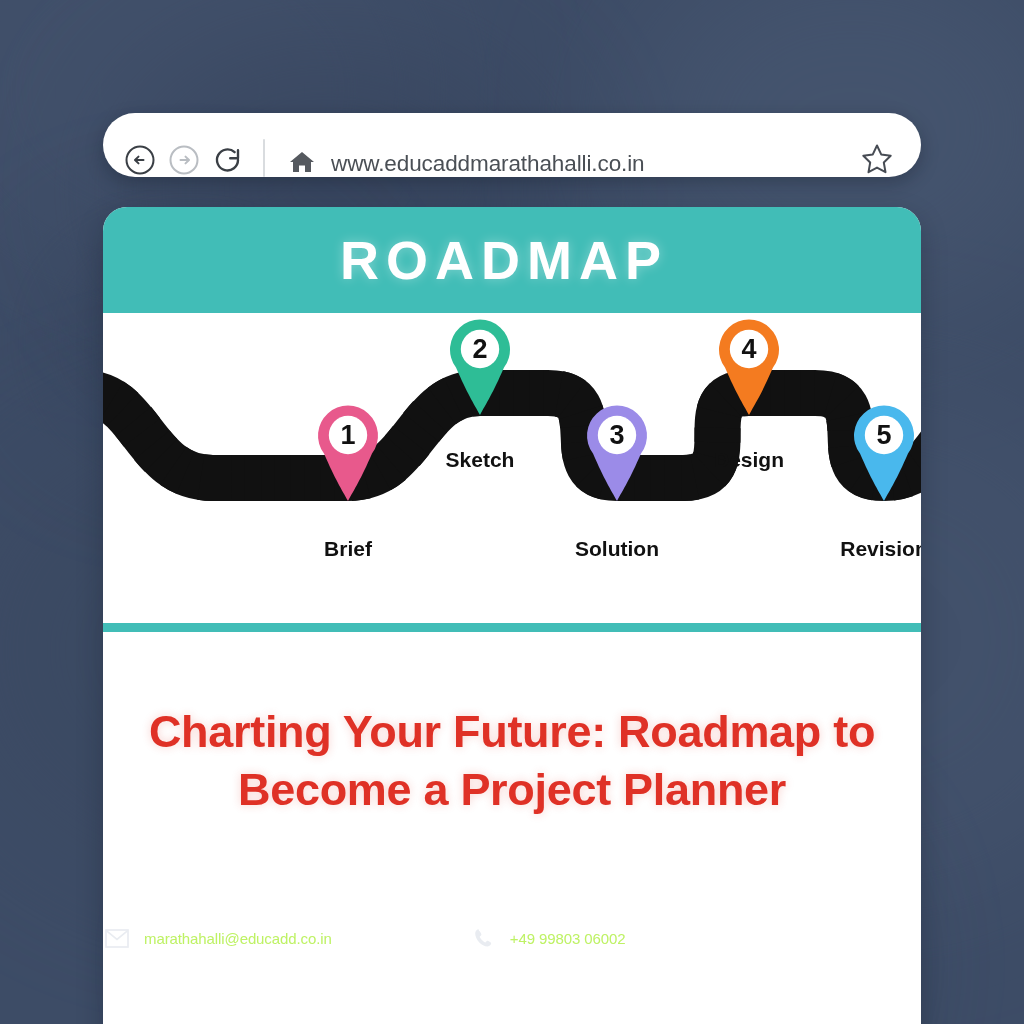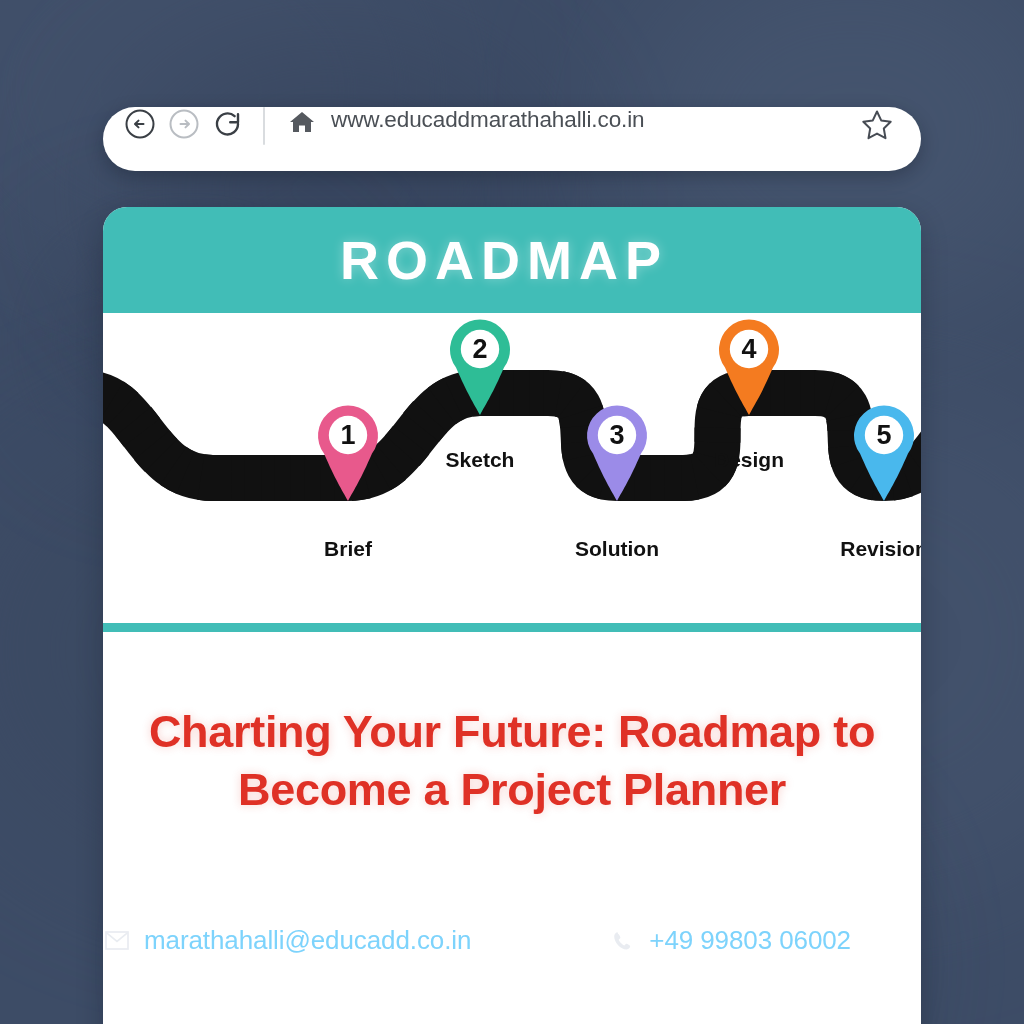--- a/index.html
+++ b/index.html
@@ -31,26 +31,26 @@
   .blob-b { left: 120px;  top:  40px;  width: 420px; height: 300px; background: #34415a; }
   .blob-c { right: -60px; top: -60px;  width: 460px; height: 380px; background: #4a5a74; }
   .blob-d { left: -40px;  top: 420px;  width: 560px; height: 460px; background: #3a4860; }
   .blob-e { right: -120px;top: 380px;  width: 520px; height: 520px; background: #46556f; }
   .blob-f { left: 240px;  bottom: -140px; width: 620px; height: 400px; background: #39475f; }
   .blob-g { left: 60px;   top: 250px;  width: 260px; height: 180px; background: #2f3c54; opacity:.5;}
 
   
   .browser-bar {
     position: absolute;
-    left: 103px; top: 107px;
+    left: 103px; top: 113px;
     width: 818px; height: 64px;
     background: #ffffff;
     border-radius: 32px;
     display: flex;
-    align-items: flex-start;
+    align-items: flex-end;
     box-shadow: 0 6px 18px rgba(12,18,30,.28);
   }
   .nav-group { display: flex; align-items: center; gap: 10px; padding-left: 20px; }
   .nav-btn {
     width: 34px; height: 34px;
     display: flex; align-items: center; justify-content: center;
   }
   .nav-btn svg { display: block; }
   .bar-divider {
     width: 2px; height: 38px;
@@ -143,22 +143,22 @@
     align-items: center;
     padding-left: 104px;
   }
   .contact-item { display: flex; align-items: center; }
   .contact-item .c-icon {
     width: 26px; height: 26px;
     display: flex; align-items: center; justify-content: center;
     margin-right: 14px;
   }
   .contact-text {
-    color: #7dd3fc;
-    font-size: 26px;
+    color: #bef264;
+    font-size: 15px;
     letter-spacing: -.1px;
     white-space: nowrap;
   }
   .gap-a { width: 66px; }
   .gap-b { width: 72px; }
 </style>
 </head>
 <body>
 
 <div id="page">

